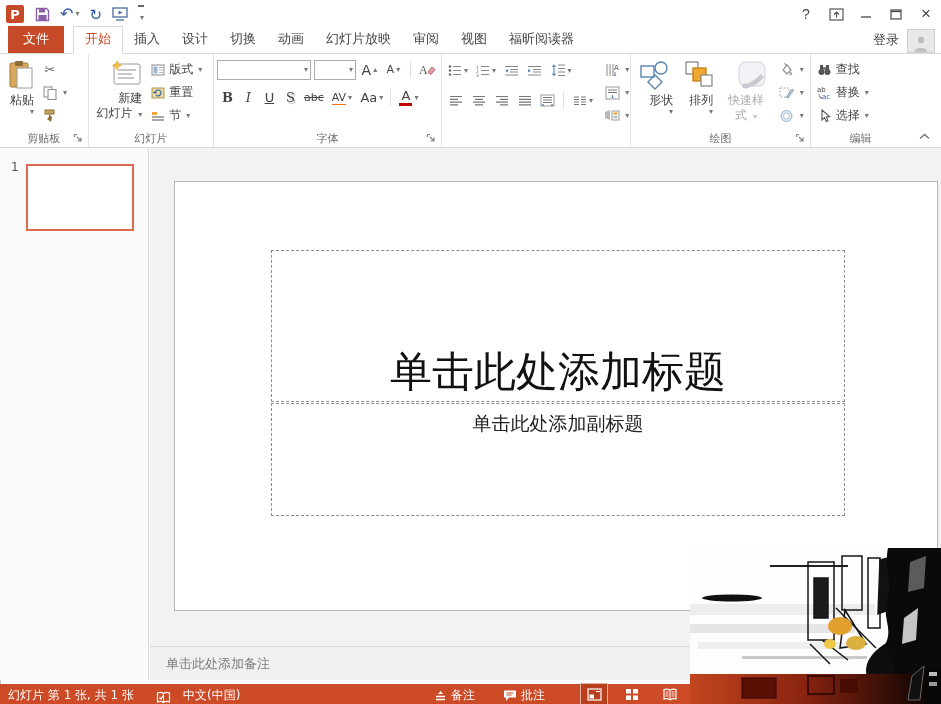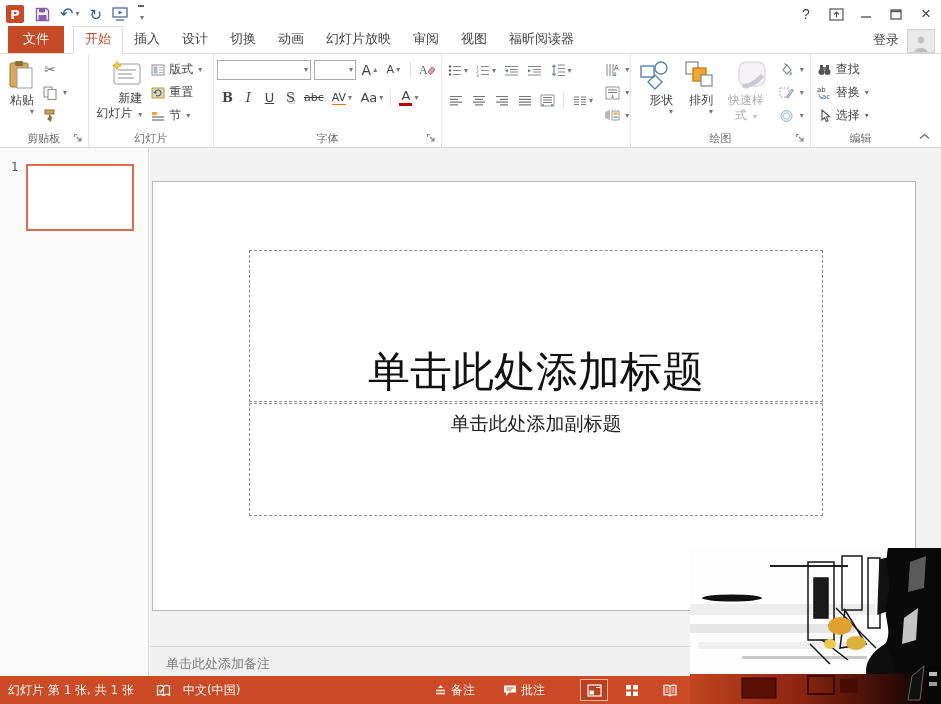--- a/index.html
+++ b/index.html
@@ -44,30 +44,30 @@
   .combob{height:20px;background:#fff;border:1px solid #ABABAB;display:flex;align-items:center;justify-content:flex-end;padding-right:2px;box-sizing:border-box;}
   .vsep{width:1px;background:#E0E0E0;align-self:stretch;margin:2px 3px;}
   .row{display:flex;align-items:center;}
   .disab{opacity:.45;}
   .chevcol{display:flex;flex-direction:column;justify-content:flex-end;padding:0 10px 6px 8px;margin-left:auto;}
   
   .thumbpanel{position:absolute;left:0;top:148px;bottom:24px;width:149px;background:#FAFAFA;border-right:1px solid #D9D9D9;box-sizing:border-box;}
   .slidenum{position:absolute;left:11px;top:12px;font-size:12px;color:#555;}
   .thumb{position:absolute;left:26px;top:16px;width:104px;height:63px;background:#fff;border:2px solid #D96C4F;cursor:default;}
   .editor{position:absolute;left:150px;right:0;top:148px;bottom:58px;background:#F2F2F2;}
-  .canvas{position:absolute;left:2px;top:33px;width:762px;height:428px;background:#fff;border:1px solid #B8B8B8;}
+  .canvas{position:absolute;left:24px;top:33px;width:762px;height:428px;background:#fff;border:1px solid #B8B8B8;}
   .ph{position:absolute;border:1px dashed #8f8f8f;background:transparent;}
   .titleph{left:96px;top:68px;width:572px;height:150px;display:flex;align-items:flex-end;justify-content:center;}
   .titleph span{font-family:"DejaVu Serif","Liberation Serif",serif;font-size:42px;color:#111;line-height:1;padding-bottom:8px;white-space:nowrap;}
   .subph{left:96px;top:221px;width:572px;height:111px;display:flex;align-items:flex-start;justify-content:center;}
   .subph span{font-family:"DejaVu Serif","Liberation Serif",serif;font-size:19px;color:#222;padding-top:7px;white-space:nowrap;}
   .notes{position:absolute;left:150px;right:0;bottom:24px;height:34px;background:#F0F0F0;border-top:1px solid #D8D8D8;display:flex;align-items:center;box-sizing:border-box;}
   .notes span{font-size:13px;color:#7d7d7d;margin-left:16px;}
   
-  .statusbar{position:absolute;left:0;right:0;bottom:0;height:28px;background:#CC4A26;display:flex;align-items:center;color:#fff;font-size:12px;}
+  .statusbar{position:absolute;left:0;right:0;bottom:0;height:20px;background:#CC4A26;display:flex;align-items:flex-end;color:#fff;font-size:12px;}
   .sitem{display:flex;align-items:center;gap:4px;cursor:default;white-space:nowrap;}
   .viewbtn{width:26px;height:20px;display:flex;align-items:center;justify-content:center;cursor:default;}
   .viewbtn.sel{background:#B8401F;outline:1px solid #E8N;outline:1px solid #e8b3a0;}
   
   .artifact{position:absolute;left:690px;top:548px;width:251px;height:156px;z-index:50;pointer-events:none;}
   svg{display:block;}
 </style>
 </head>
 <body>
 

